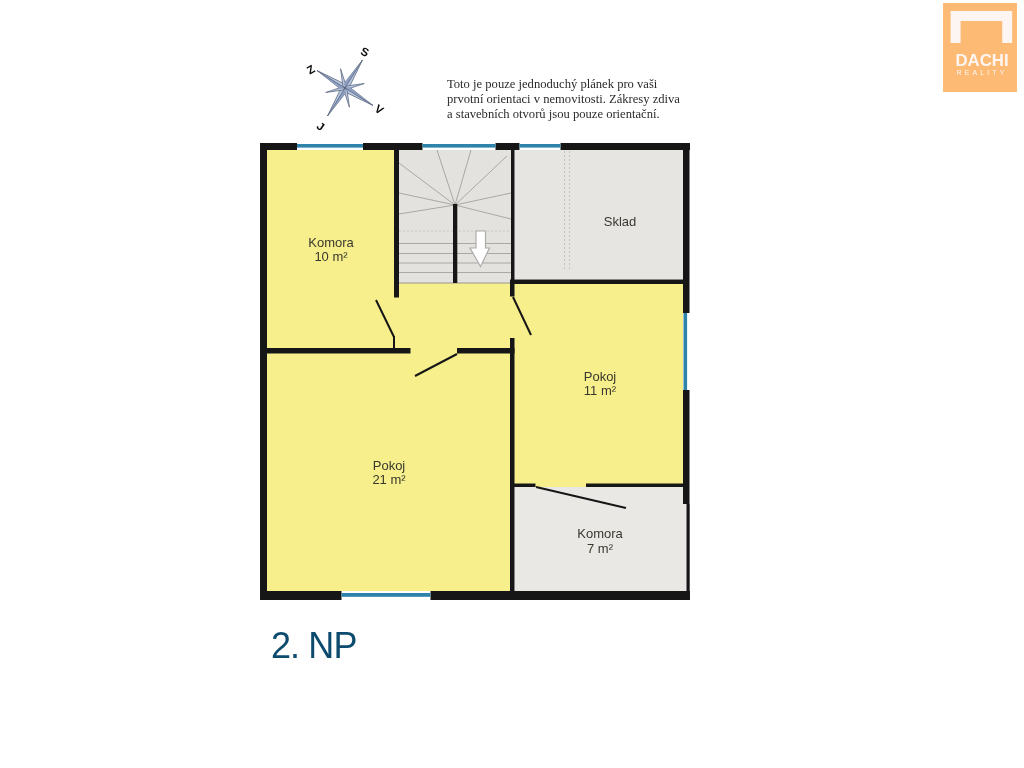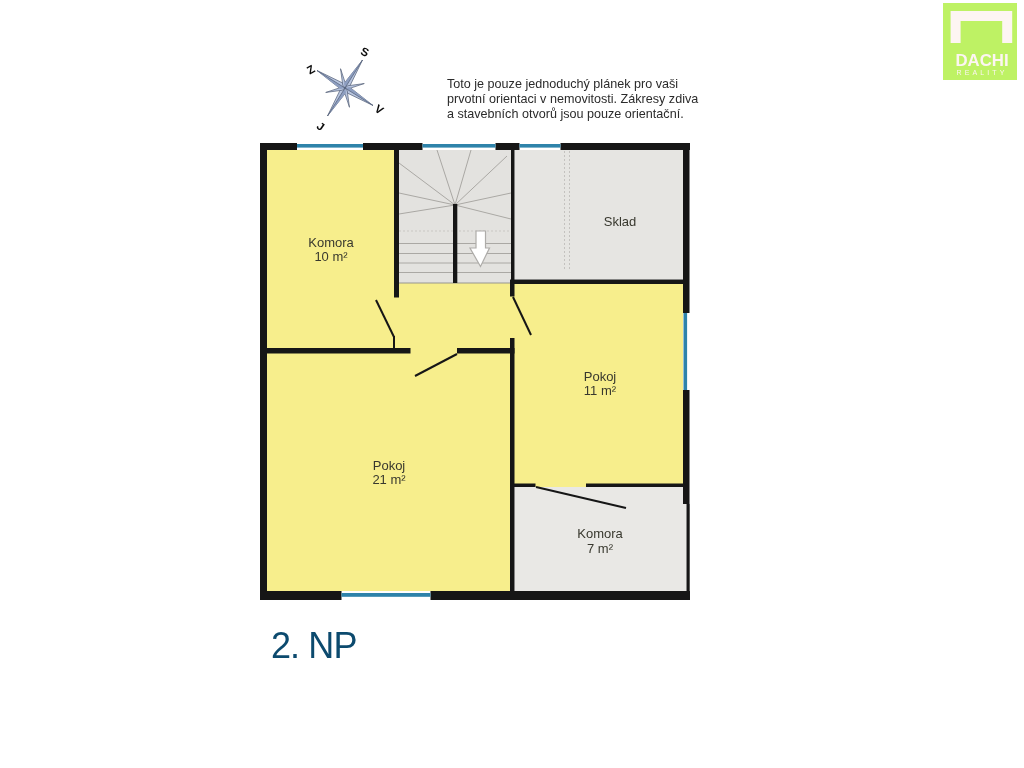--- a/index.html
+++ b/index.html
@@ -2,21 +2,21 @@
 <html><head>
 <meta charset="utf-8">
 <style>
   html,body{margin:0;padding:0;background:#ffffff;}
   body{width:1024px;height:768px;position:relative;font-family:"Liberation Sans",sans-serif;}
   .abs{position:absolute;}
 </style>
 </head>
 <body>
 
-<div class="abs" style="left:943px;top:3px;width:74px;height:77px;background:#bef264;">
+<div class="abs" style="left:943px;top:3px;width:74px;height:89px;background:#fdba74;">
   <svg width="74" height="77" style="position:absolute;left:0;top:0;">
     <polyline points="12.6,40 12.6,13 64.2,13 64.2,40" fill="none" stroke="#fdf5f2" stroke-width="10"></polyline>
     <text x="39" y="63" font-size="16.8" font-weight="bold" fill="#fdf5f2" text-anchor="middle" font-family="Liberation Sans,sans-serif">DACHI</text>
     <text x="39" y="71.5" font-size="7" fill="#fdf5f2" text-anchor="middle" letter-spacing="3.1" font-family="Liberation Sans,sans-serif">REALITY</text>
   </svg>
 </div>
 
 <svg class="abs" style="left:295px;top:35px;" width="105" height="105" viewBox="0 0 105 105">
   <g transform="translate(50,53) rotate(32)">
     <g fill="#b8c5df" stroke="#4b586f" stroke-width="0.6" stroke-linejoin="miter">
@@ -39,21 +39,21 @@
       <line x1="0" y1="-33" x2="0" y2="33"></line>
       <line x1="-33" y1="0" x2="33" y2="0"></line>
     </g>
   </g>
   <text x="70" y="21" transform="rotate(24 70 16.5)" font-size="11.5" font-weight="bold" fill="#0b0b0b" text-anchor="middle" font-family="Liberation Sans,sans-serif">S</text>
   <text x="15.5" y="38.5" transform="rotate(-30 15.5 34)" font-size="11.5" font-weight="bold" fill="#0b0b0b" text-anchor="middle" font-family="Liberation Sans,sans-serif">Z</text>
   <text x="84.5" y="78.5" transform="rotate(35 84.5 74)" font-size="11.5" font-weight="bold" fill="#0b0b0b" text-anchor="middle" font-family="Liberation Sans,sans-serif">V</text>
   <text x="26" y="95.5" transform="rotate(35 26 91)" font-size="11.5" font-weight="bold" fill="#0b0b0b" text-anchor="middle" font-family="Liberation Sans,sans-serif">J</text>
 </svg>
 
-<div class="abs" style="left:447px;top:77px;font-size:12.6px;line-height:15.2px;color:#2b2b2b;">
+<div class="abs" style="left:447px;top:77px;font-size:12.6px;line-height:15.2px;color:#2b2b2b;font-family:Liberation Serif, serif;">
 Toto je pouze jednoduchý plánek pro vaši<br>
 prvotní orientaci v nemovitosti. Zákresy zdiva<br>
 a stavebních otvorů jsou pouze orientační.
 </div>
 
 <div class="abs" style="left:271px;top:625px;font-size:36px;letter-spacing:-0.9px;color:#0c4a6e;">2. NP</div>
 
 <svg class="abs" style="left:0;top:0;" width="1024" height="768" viewBox="0 0 1024 768" font-family="Liberation Sans,sans-serif">
 
   <g>

